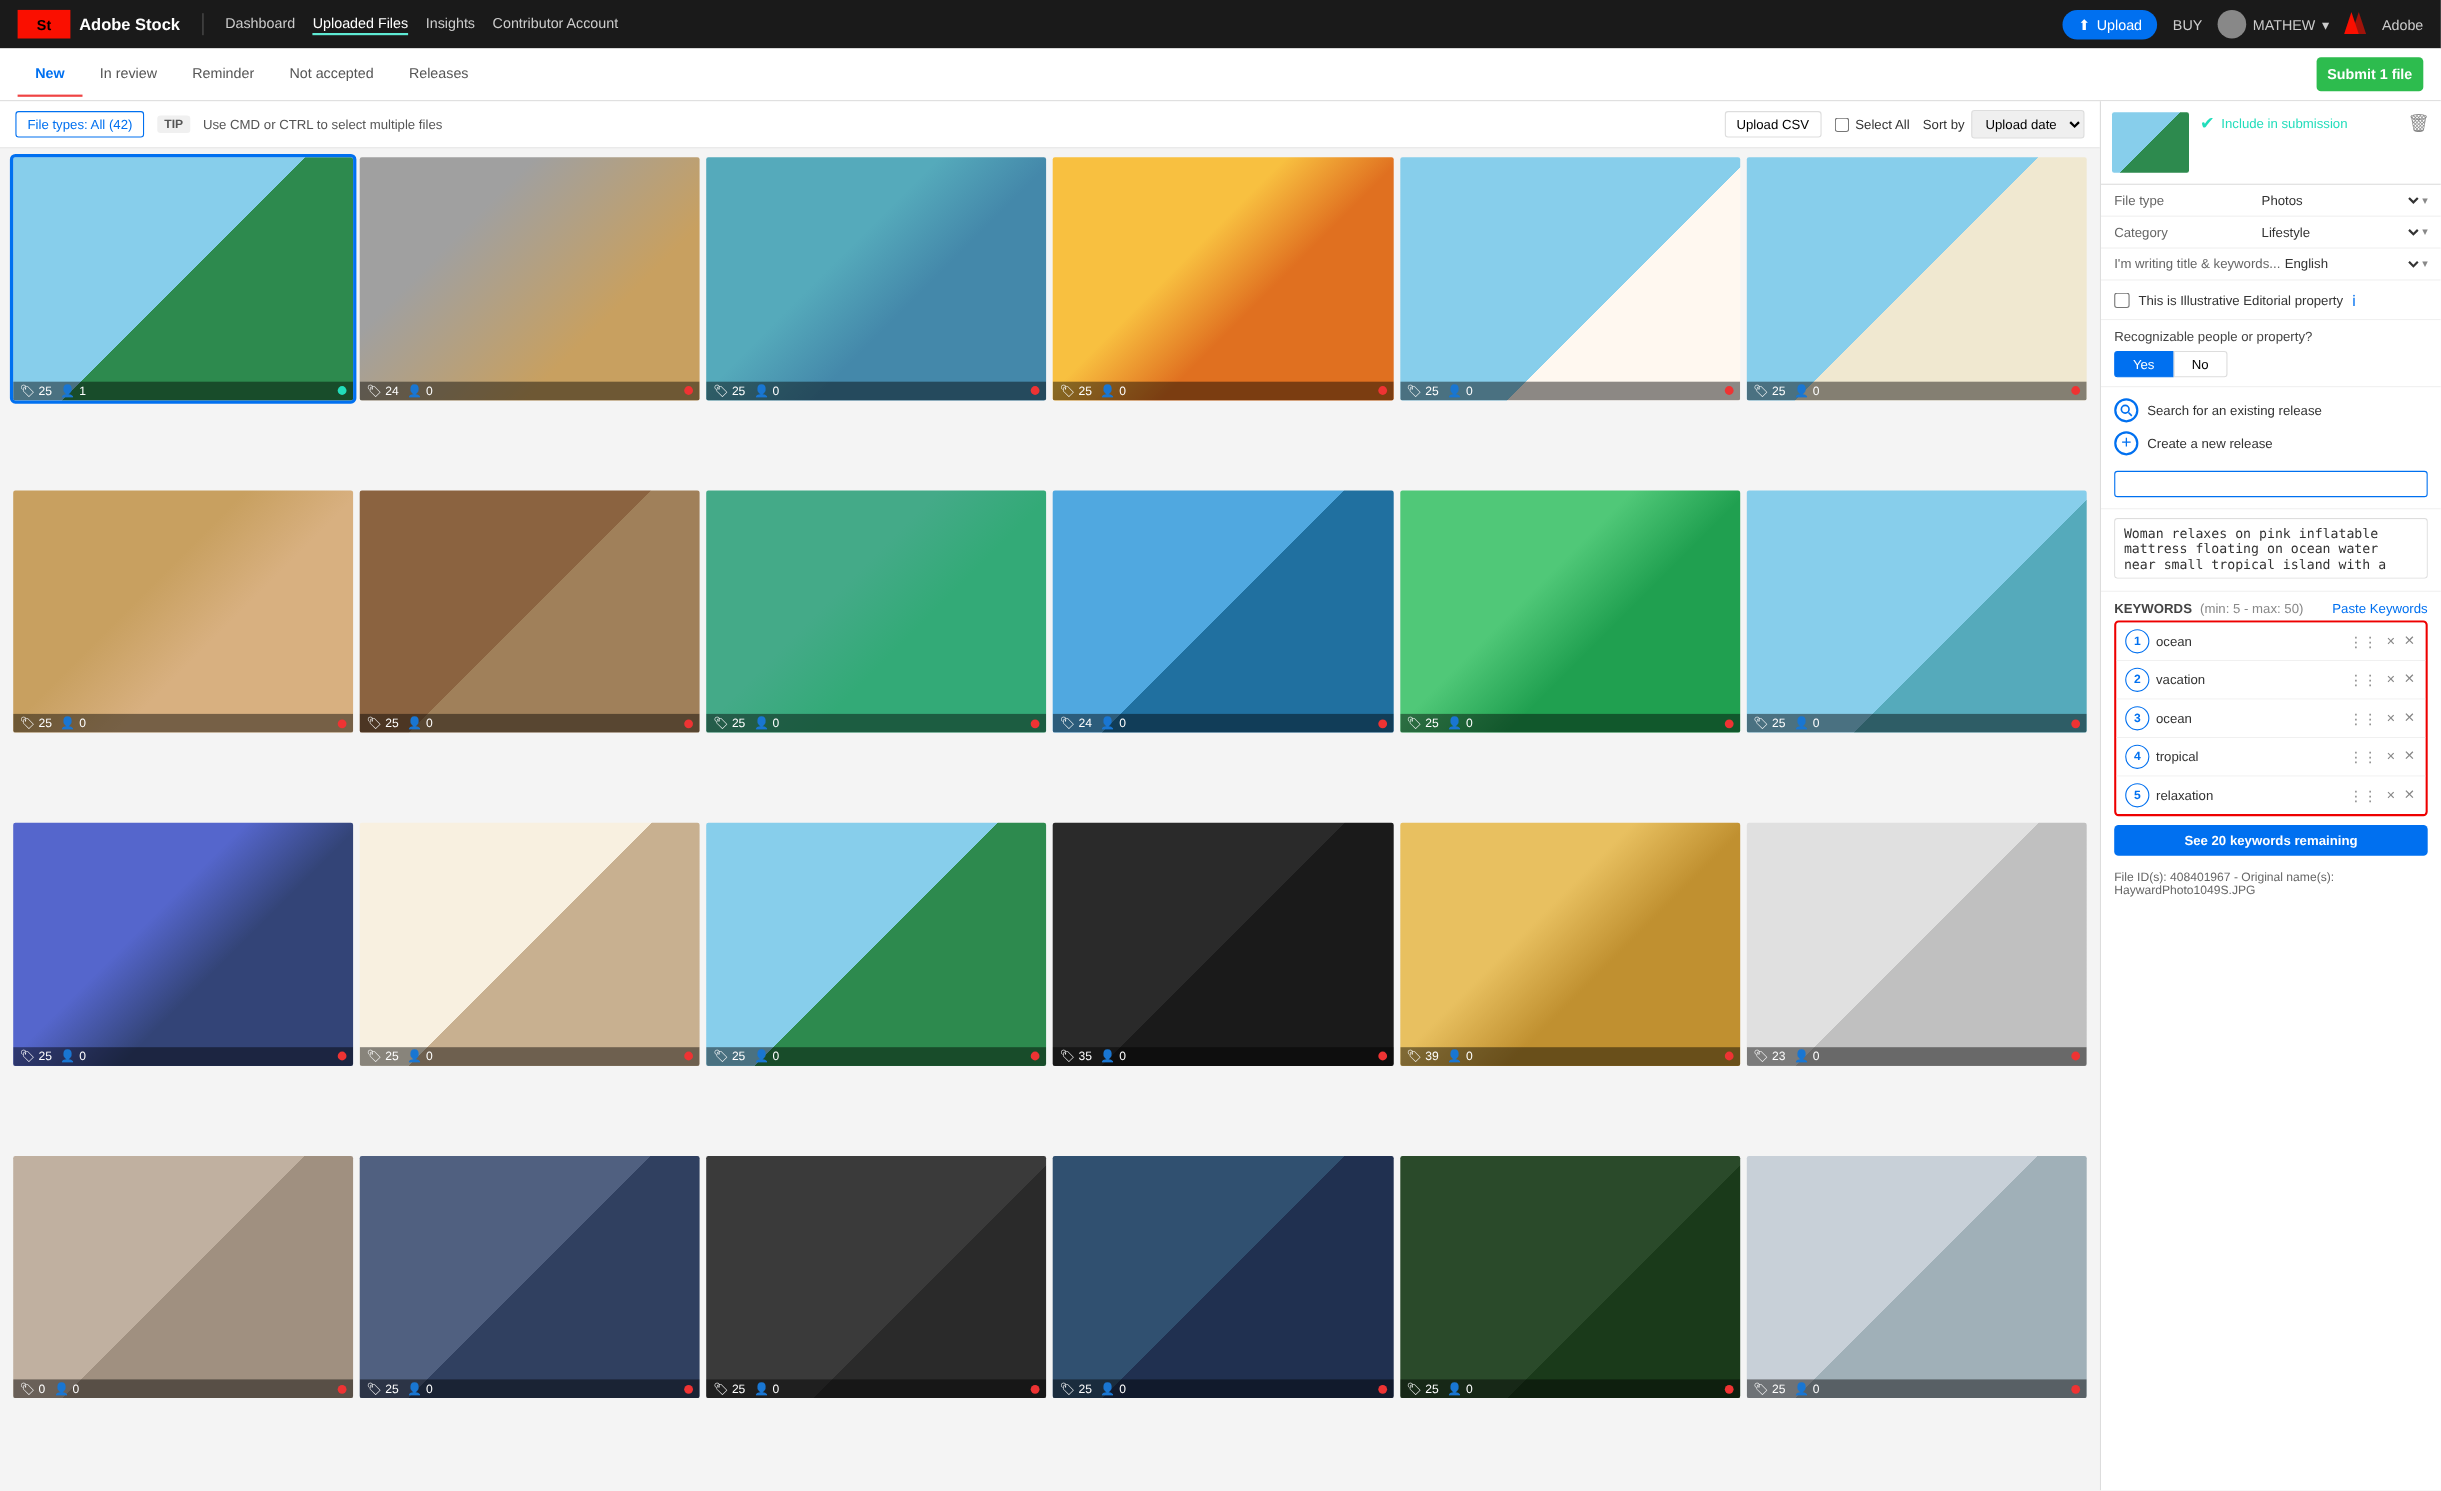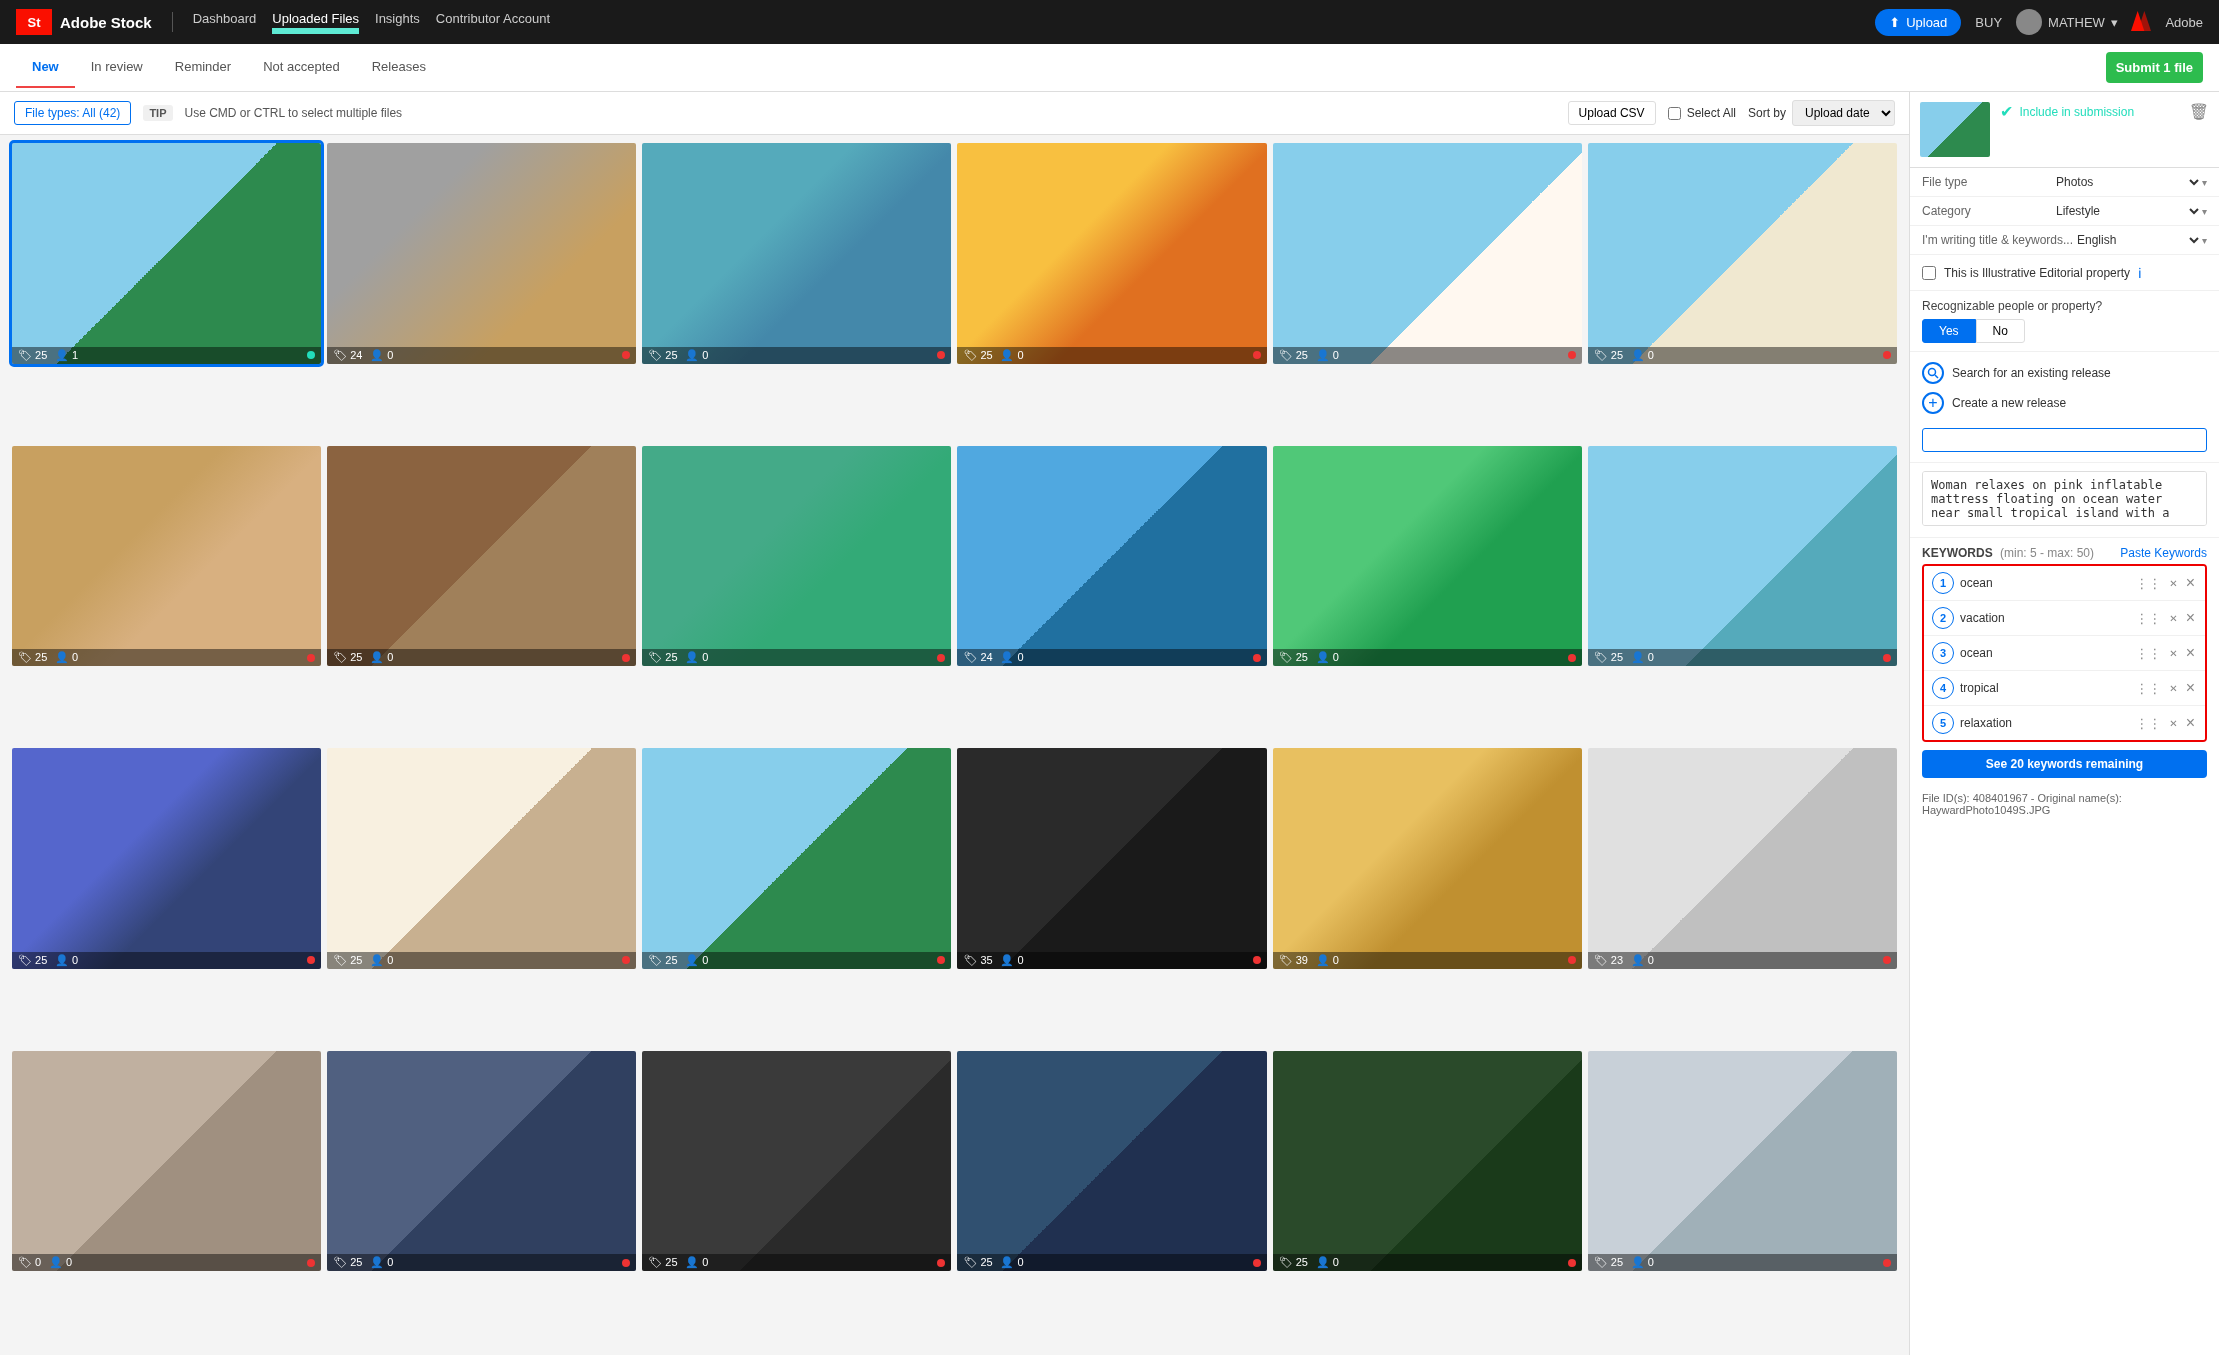--- a/index.html
+++ b/index.html
@@ -11,26 +11,26 @@
       height: 44px;
       display: flex;
       align-items: center;
       padding: 0 16px;
       gap: 20px;
     }
     .top-nav .logo-area {
       display: flex; align-items: center; gap: 8px; color: #fff; font-weight: bold; font-size: 15px;
     }
     .top-nav .logo-box {
-      background: #fa0f00; color: #ffffff; font-weight: bold; font-size: 13px;
-      width: 36px; height: 26px; display: flex; align-items: center; justify-content: center;
+      background: #fa0f00; color: #000000; font-weight: bold; font-size: 13px;
+      width: 48px; height: 26px; display: flex; align-items: center; justify-content: center;
     }
     .top-nav .nav-links { display: flex; gap: 16px; color: #ccc; font-size: 13px; flex: 1; }
     .top-nav .nav-links span { cursor: pointer; }
-    .top-nav .nav-links span.active { color: #fff; border-bottom: 6px solid #5eead4; padding-bottom: 2px; }
+    .top-nav .nav-links span.active { color: #fff; border-bottom: 2px solid #5eead4; padding-bottom: 2px; }
     .top-nav .right-area { display: flex; align-items: center; gap: 14px; }
     .upload-btn {
       background: #0070f0; color: #fff; border: none; padding: 6px 14px; border-radius: 20px;
       cursor: pointer; font-size: 13px; display: flex; align-items: center; gap: 6px;
     }
     .buy-btn { color: #ccc; font-size: 13px; cursor: pointer; }
     .user-area { color: #ccc; font-size: 13px; display: flex; align-items: center; gap: 6px; cursor: pointer; }
     .adobe-logo { color: #fa0f00; font-size: 14px; font-weight: bold; }
     .divider-v { width: 1px; height: 20px; background: #555; }
 

